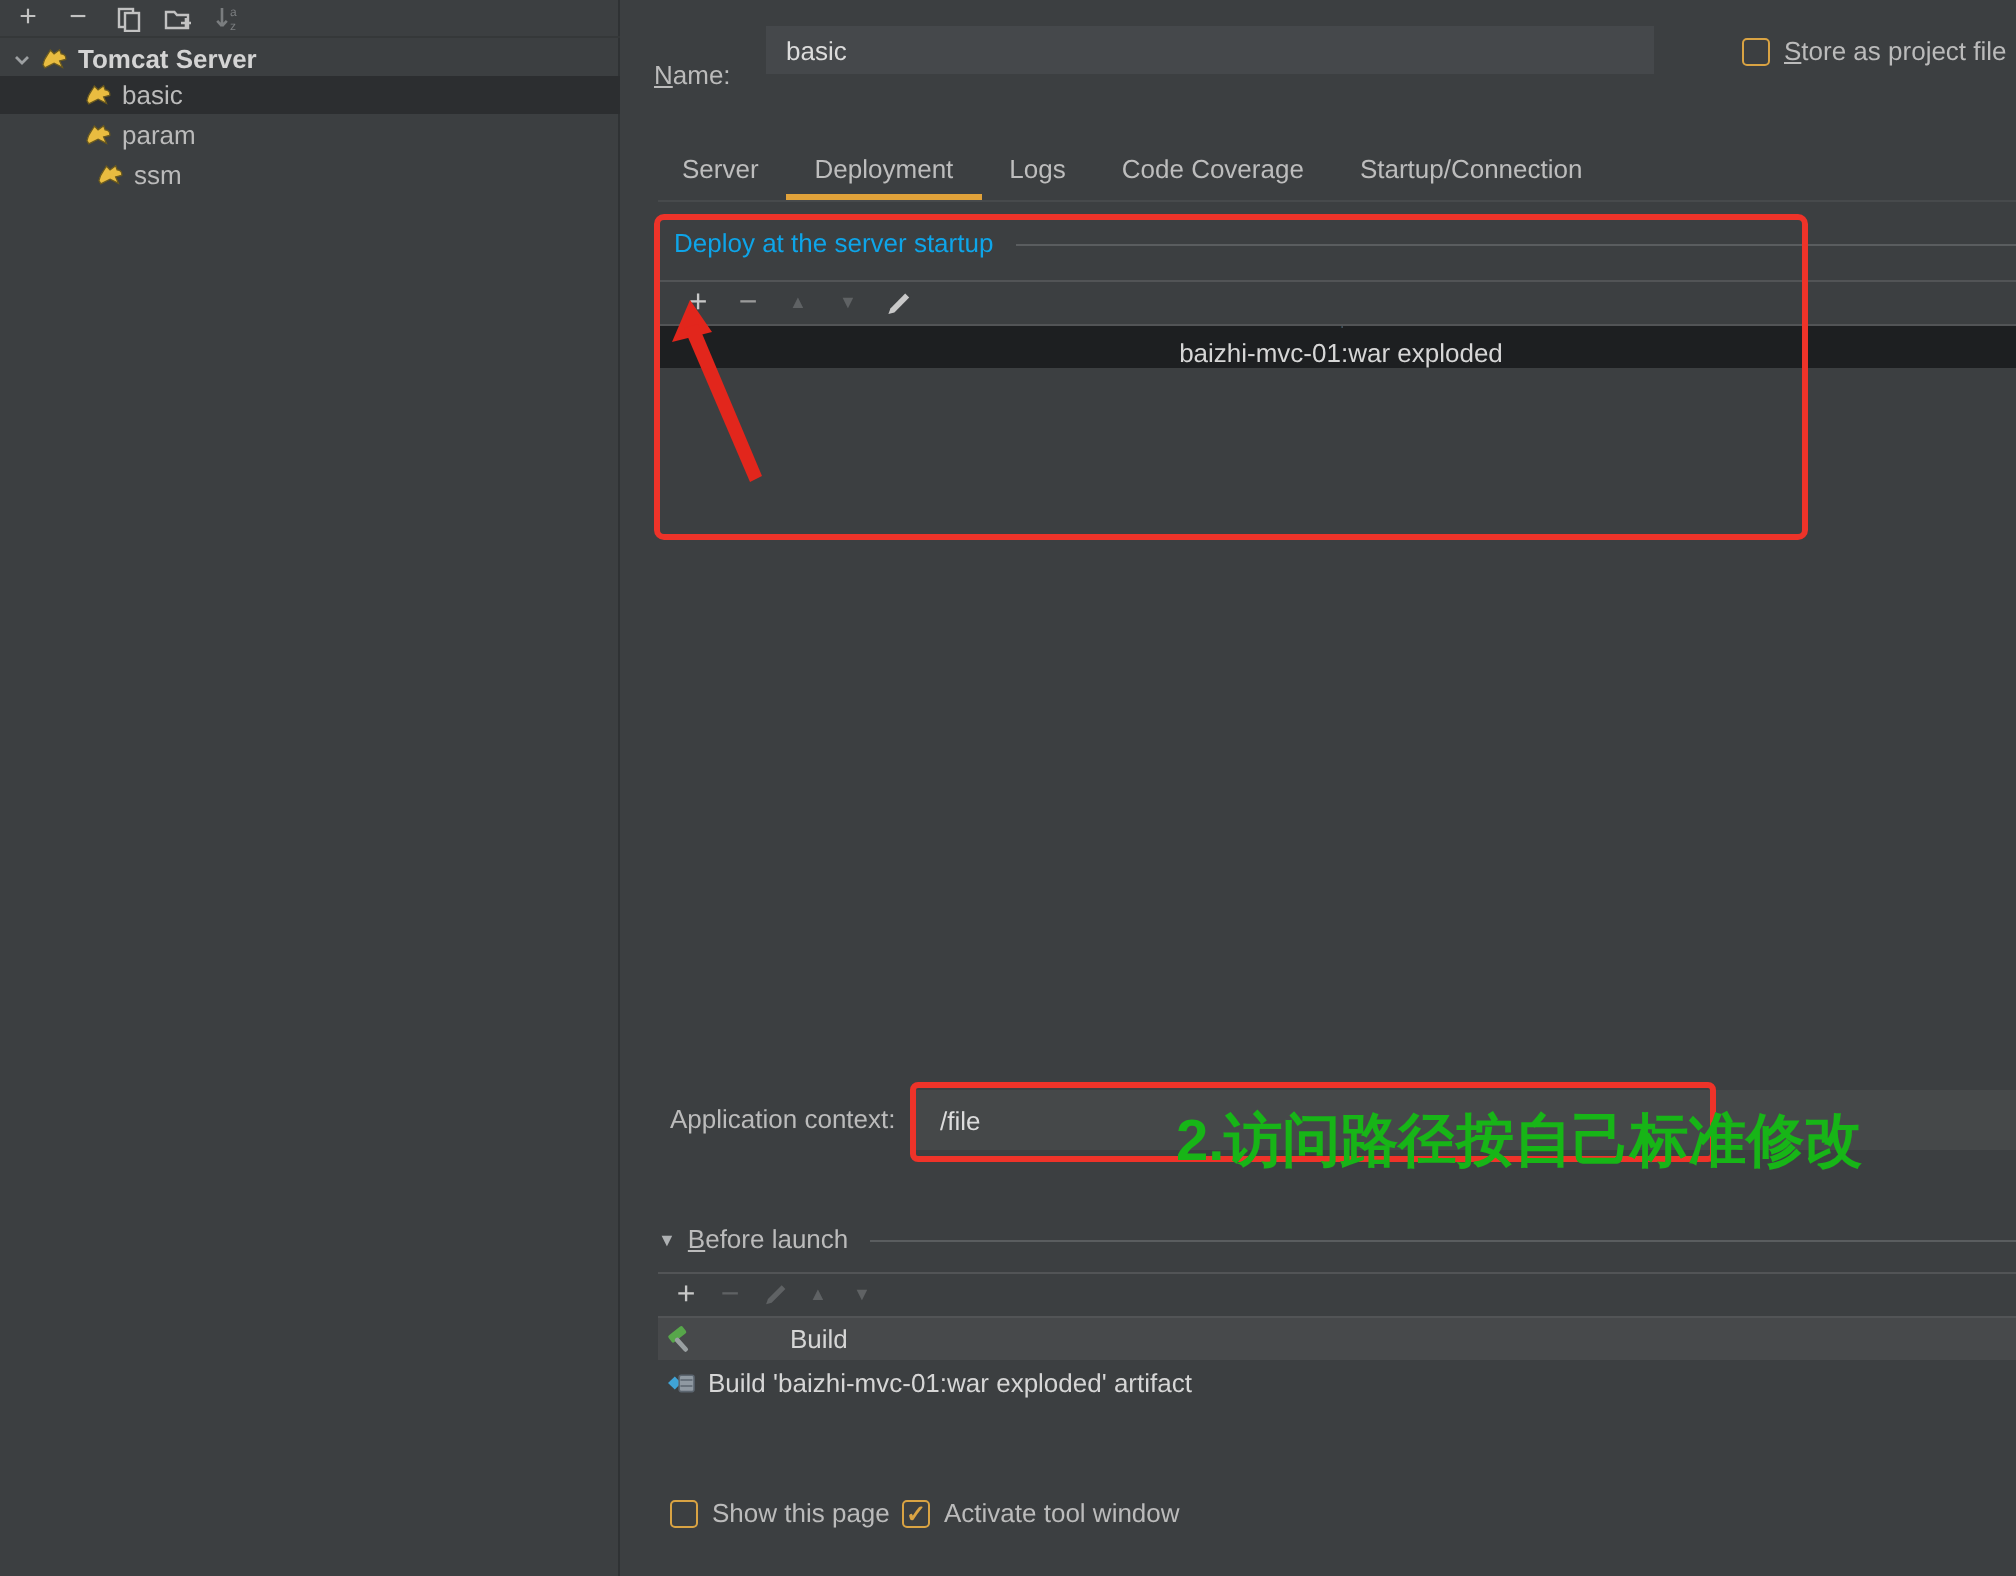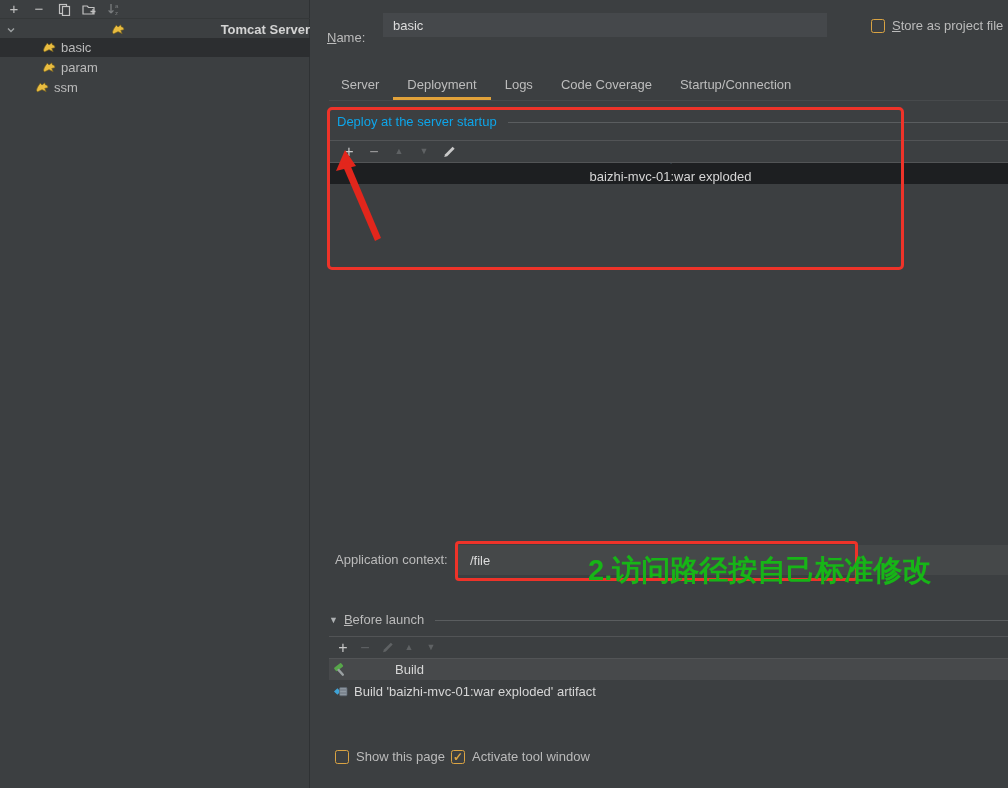--- a/index.html
+++ b/index.html
@@ -81,21 +81,21 @@
       </span>
       <span class="tb-btn dim">
         <svg width="14" height="14" viewBox="0 0 14 14">
           <path d="M4 2 v9 M4 11 l-2.4 -2.6 M4 11 l2.4 -2.6" stroke="#7a7d7f" stroke-width="1.3" fill="none"></path>
           <text x="8" y="6" font-size="6" fill="#7a7d7f" font-family="Liberation Sans, sans-serif">a</text>
           <text x="8" y="13" font-size="6" fill="#7a7d7f" font-family="Liberation Sans, sans-serif">z</text>
         </svg>
       </span>
     </div>
 
-    <div class="abs tree-row" style="top:20px;justify-content:space-between;">
+    <div class="abs tree-row" style="top:20px;">
       <svg class="chev" viewBox="0 0 10 10">
         <polyline points="2,3.5 5,6.5 8,3.5" fill="none" stroke="#9da0a2" stroke-width="1.4"></polyline>
       </svg>
       <svg class="ticon" viewBox="0 0 16 14">
         <path d="M1.5 10 C2.5 5.5 4.5 4.5 5.5 2.2 L7.5 4.2 L10.5 2 L11.3 4.2 C13.5 4.2 14 6 13.8 7.2 L10.5 8 L12 11.5 L7.5 9.3 L2.5 11.8 Z" fill="#e9bc40" stroke="#6b5a1e" stroke-width="0.7"></path>
       </svg>
       <span class="tree-root-label">Tomcat Server</span>
     </div>
 
     <div class="abs tree-row selected" style="top:38px; padding-left:42px;">
@@ -105,21 +105,21 @@
       <span>basic</span>
     </div>
 
     <div class="abs tree-row" style="top:58px; padding-left:42px;">
       <svg class="ticon" viewBox="0 0 16 14">
         <path d="M1.5 10 C2.5 5.5 4.5 4.5 5.5 2.2 L7.5 4.2 L10.5 2 L11.3 4.2 C13.5 4.2 14 6 13.8 7.2 L10.5 8 L12 11.5 L7.5 9.3 L2.5 11.8 Z" fill="#e9bc40" stroke="#6b5a1e" stroke-width="0.7"></path>
       </svg>
       <span>param</span>
     </div>
 
-    <div class="abs tree-row" style="top:78px; padding-left:35px;">
+    <div class="abs tree-row" style="top:78px; padding-left:48px;">
       <svg class="ticon" viewBox="0 0 16 14">
         <path d="M1.5 10 C2.5 5.5 4.5 4.5 5.5 2.2 L7.5 4.2 L10.5 2 L11.3 4.2 C13.5 4.2 14 6 13.8 7.2 L10.5 8 L12 11.5 L7.5 9.3 L2.5 11.8 Z" fill="#e9bc40" stroke="#6b5a1e" stroke-width="0.7"></path>
       </svg>
       <span>ssm</span>
     </div>
   </div>
 
   <div class="abs main">
 
     <div class="abs lbl" style="left:16px; top:18px;margin-top:12px;">

